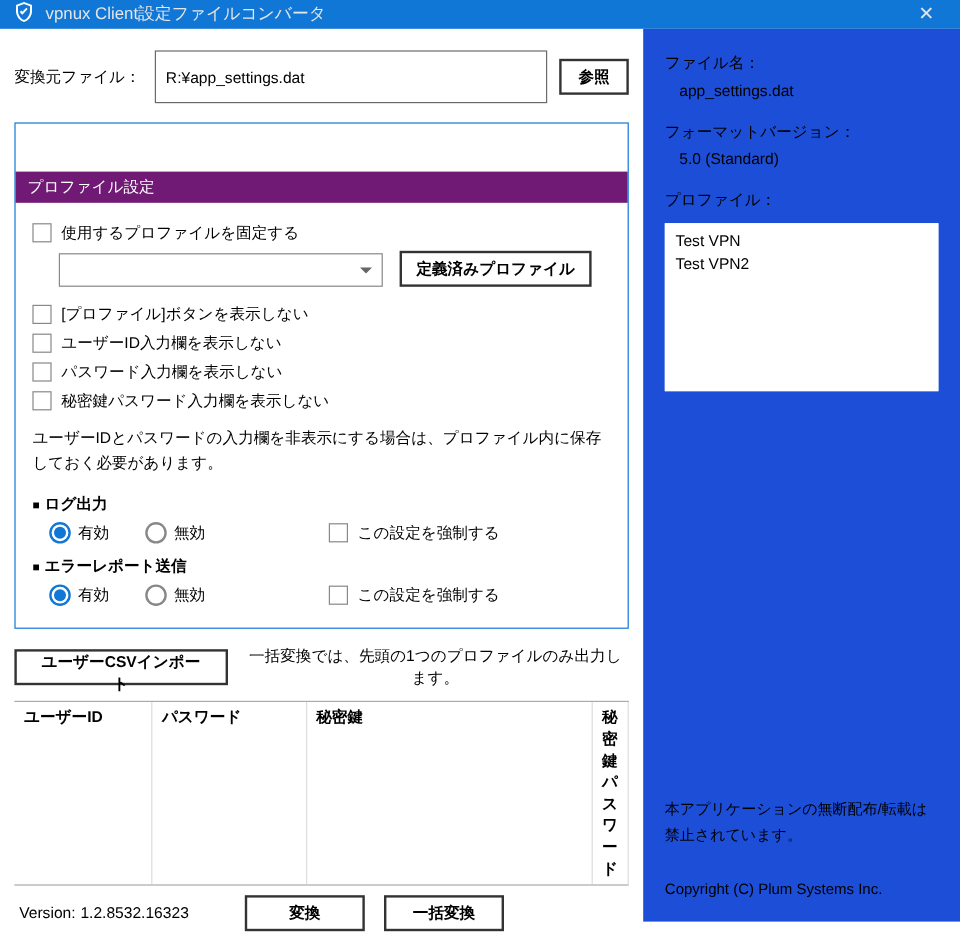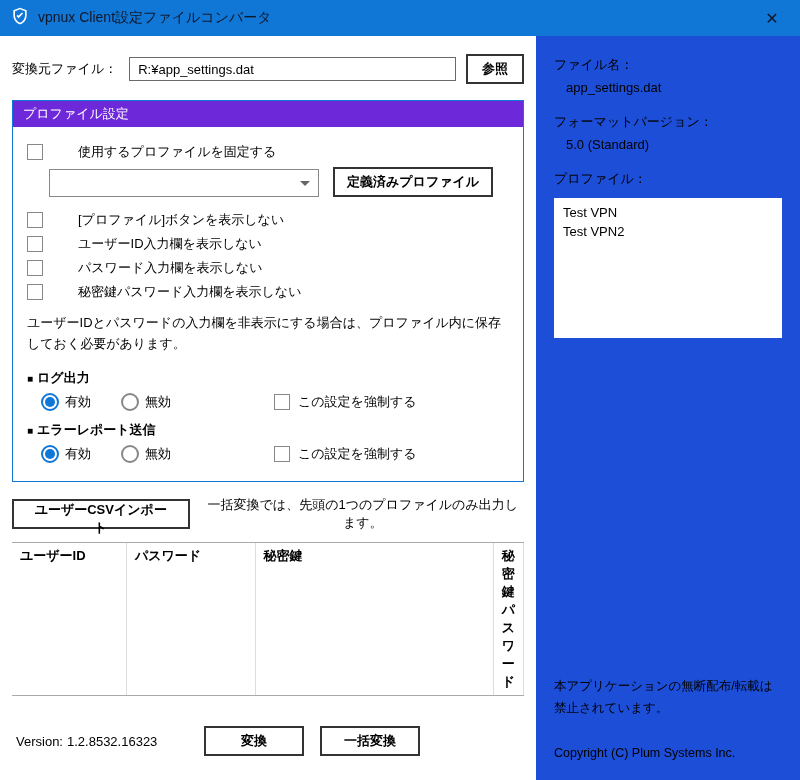--- a/index.html
+++ b/index.html
@@ -1,35 +1,35 @@
 <!DOCTYPE html>
 <html><head>
   <meta charset="utf-8">
   <style>
     * { box-sizing: border-box; margin: 0; padding: 0; font-family: "Yu Gothic UI", "Meiryo", sans-serif; }
     body { width: 800px; height: 780px; background: #fff; overflow: hidden; }
     .titlebar {
-      background: #1177d6; color: #0f172a; height: 36px;
+      background: #1177d6; color: #e5e5e5; height: 24px;
       display: flex; align-items: center; padding: 0 10px; justify-content: space-between;
     }
     .titlebar-icon { margin-right: 8px; }
     .titlebar-title { font-size: 14px; flex: 1; }
     .titlebar-close { width: 36px; text-align: center; font-size: 16px; cursor: pointer; }
     .body-area { display: flex; height: calc(100% - 36px); }
     .left-col { width: 536px; display: flex; flex-direction: column; padding: 12px; }
     .right-col { width: 264px; background: #1d4ed8; padding: 16px 18px; display: flex; flex-direction: column; }
     .file-row { display: flex; align-items: center; margin: 6px 0 16px; }
     .file-label { font-size: 13px; margin-right: 12px; }
-    .file-input { flex: 1; border: 1px solid #6a6a6a; height: 24px; padding: 0 8px; font-size: 13px; }
+    .file-input { flex: 1; border: 1px solid #6a6a6a; height: 44px; padding: 0 8px; font-size: 13px; }
     .btn { border: 2px solid #333; background: #fff; height: 30px; padding: 0 14px; font-size: 13px; font-weight: 600; cursor: pointer; }
     .btn-small { margin-left: 10px; }
     .profile-panel { border: 1px solid #1177d6; margin-bottom: 14px; }
-    .panel-header { background: #6d28d9; color: #fff; font-size: 13px; padding: 4px 10px; font-weight: 500; }
+    .panel-header { background: #701a75; color: #fff; font-size: 13px; padding: 4px 10px; font-weight: 500; margin-top: 40px; }
     .panel-body { padding: 10px 14px 14px; font-size: 13px; }
-    .chk-row { display: flex; align-items: center; margin: 6px 0; gap: 27px; }
+    .chk-row { display: flex; align-items: center; margin: 6px 0; }
     .chk-row-indent { margin-left: 22px; display: flex; align-items: flex-end; margin-top: 6px; margin-bottom: 14px; }
     .chk { width: 16px; height: 16px; border: 1px solid #888; margin-right: 8px; background: #fff; cursor: pointer; }
     .select-box { width: 270px; height: 28px; border: 1px solid #888; display: flex; align-items: center; justify-content: flex-end; padding: 0 8px; margin-right: 14px; cursor: pointer; }
     .caret-down { width: 0; height: 0; border-left: 5px solid transparent; border-right: 5px solid transparent; border-top: 5px solid #666; }
     .btn-inline { border: 2px solid #333; background: #fff; height: 30px; padding: 0 12px; font-size: 13px; font-weight: 600; cursor: pointer; }
     .desc-text { margin: 12px 0 14px; line-height: 1.6; }
     .opt-heading { font-weight: 600; margin: 10px 0 6px; }
     .opt-heading::before { content: "■"; margin-right: 4px; font-size: 10px; }
     .radio-row { margin-left: 14px; display: flex; align-items: center; gap: 30px; margin-bottom: 4px; }
     .radio-item { display: flex; align-items: center; cursor: pointer; }

